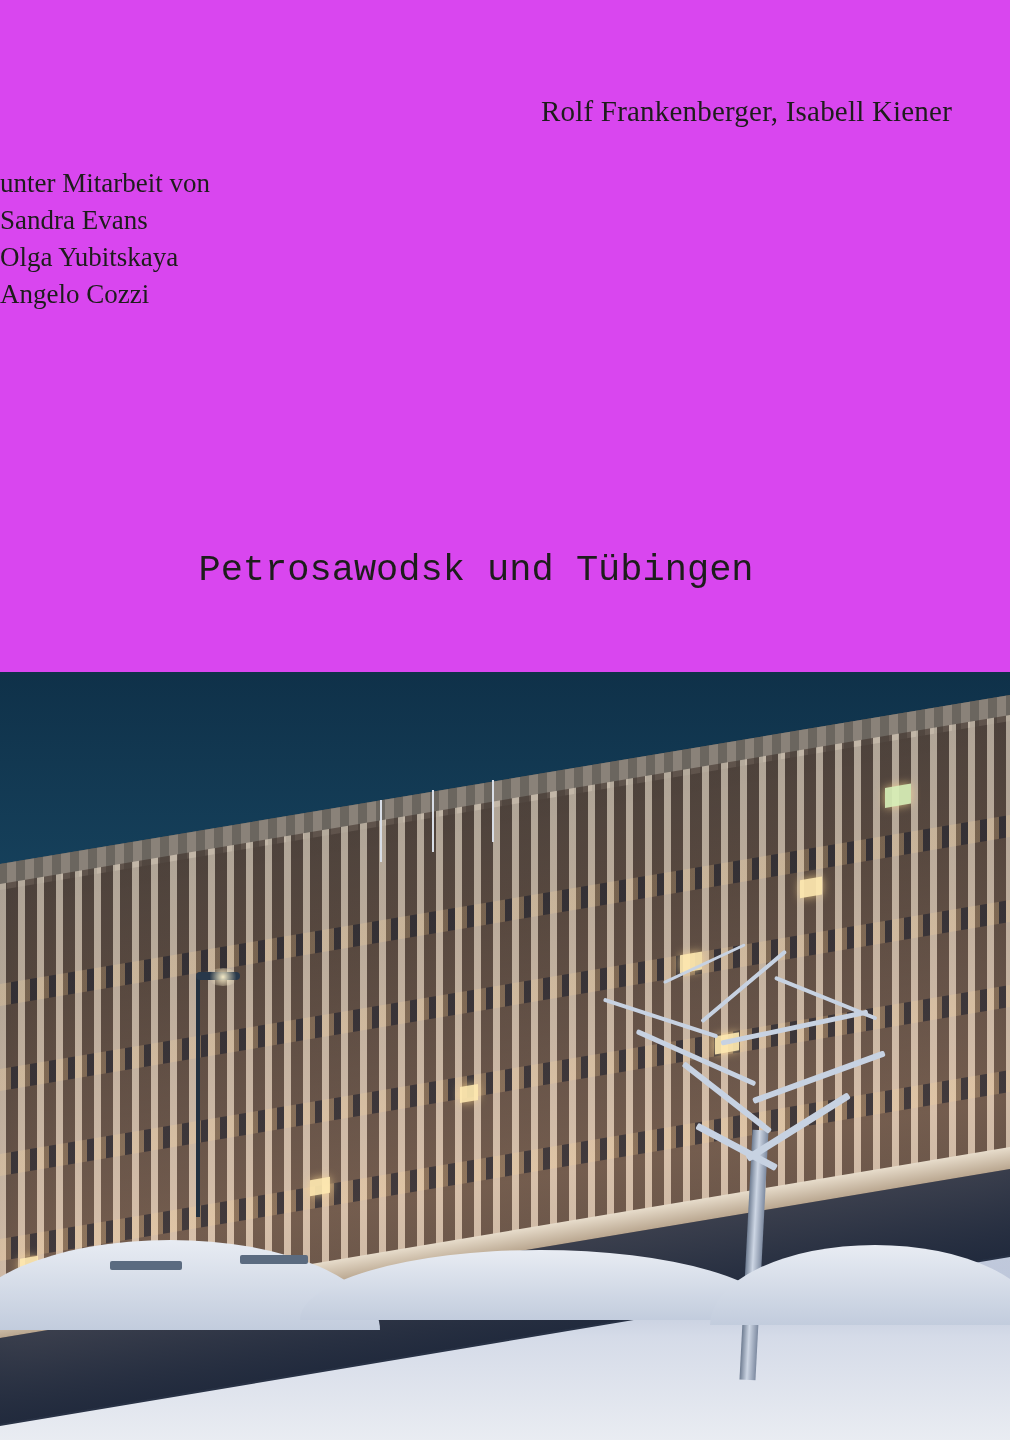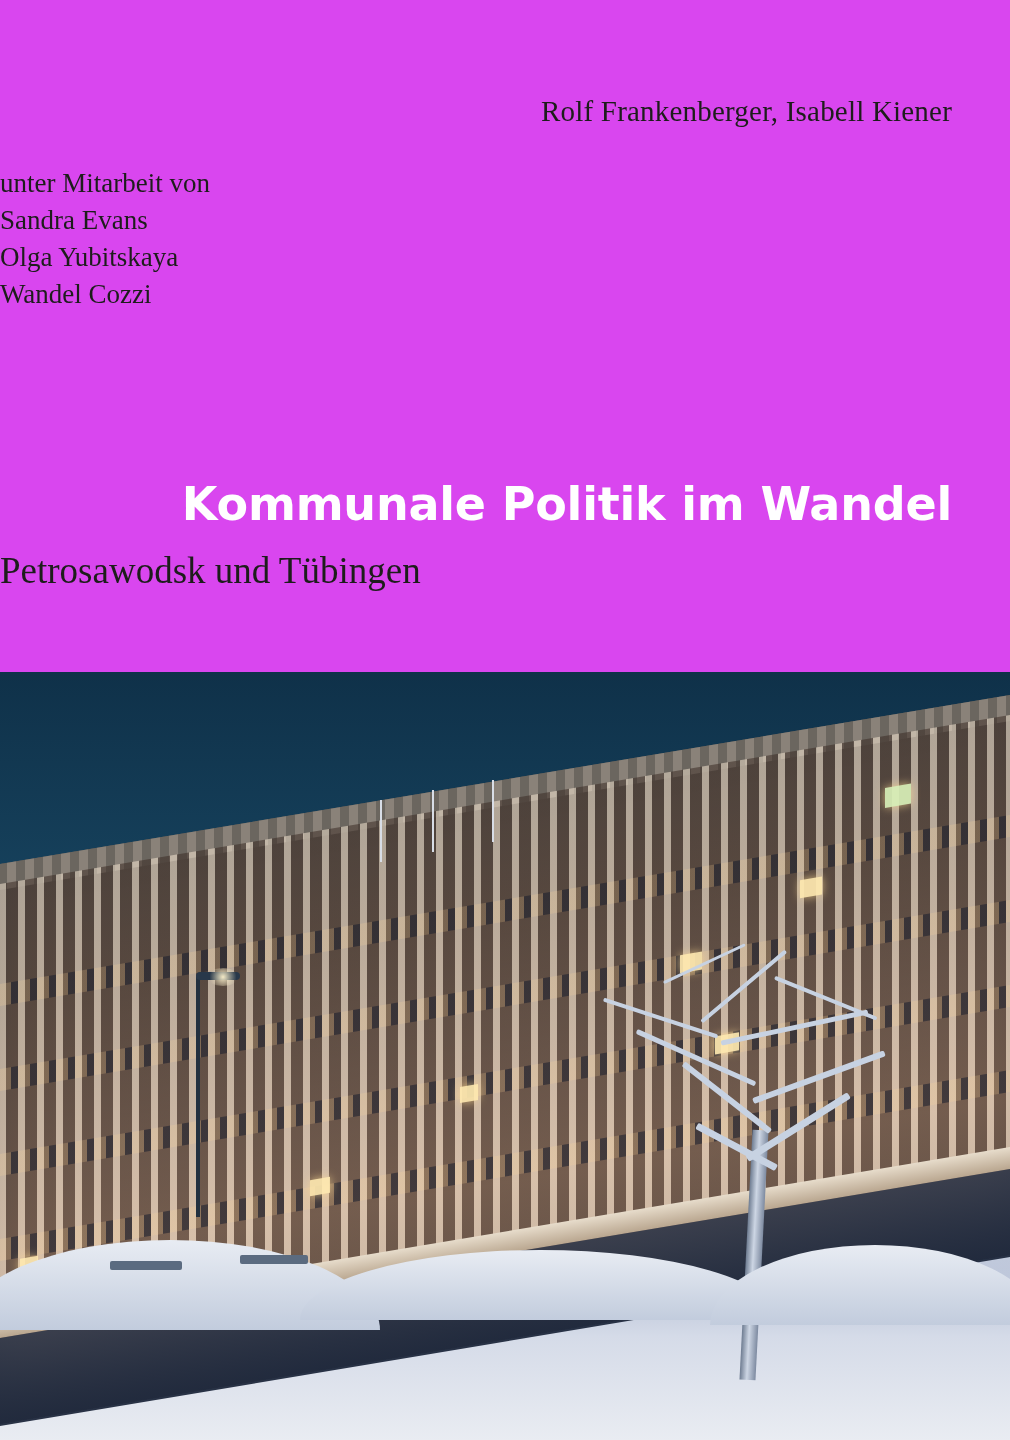--- a/index.html
+++ b/index.html
@@ -58,22 +58,22 @@
     font-weight: bold;
     font-size: 46px;
     color: #ffffff;
     letter-spacing: -0.2px;
   }
   .subtitle {
     position: absolute;
     left: 0;
     right: 58px;
     top: 549px;
-    text-align: left;
-    font-family: Liberation Serif, serif;
+    text-align: center;
+    font-family: Liberation Mono, monospace;
     font-size: 37px;
     color: #1d1d1b;
   }
 
   
   .photo {
     position: absolute;
     left: 0;
     top: 672px;
     width: 1010px;
@@ -246,24 +246,23 @@
 <div class="cover">
 
   <div class="top-area">
 
     <div class="authors">Rolf Frankenberger, Isabell Kiener</div>
 
     <div class="contrib">
       <div>unter Mitarbeit von</div>
       <div>Sandra Evans</div>
       <div>Olga Yubitskaya</div>
-      <div>Wandel Cozzi</div>
+      <div>Angelo Cozzi</div>
     </div>
 
-    <div class="main-title">Kommunale Politik im Wandel</div>
     <div class="subtitle">Petrosawodsk und Tübingen</div>
   </div>
 
   <div class="photo">
     <div class="sky"></div>
     <div class="ground"></div>
 
     <div class="building">
       <div class="building-roof"></div>
       <div class="fins"></div>

